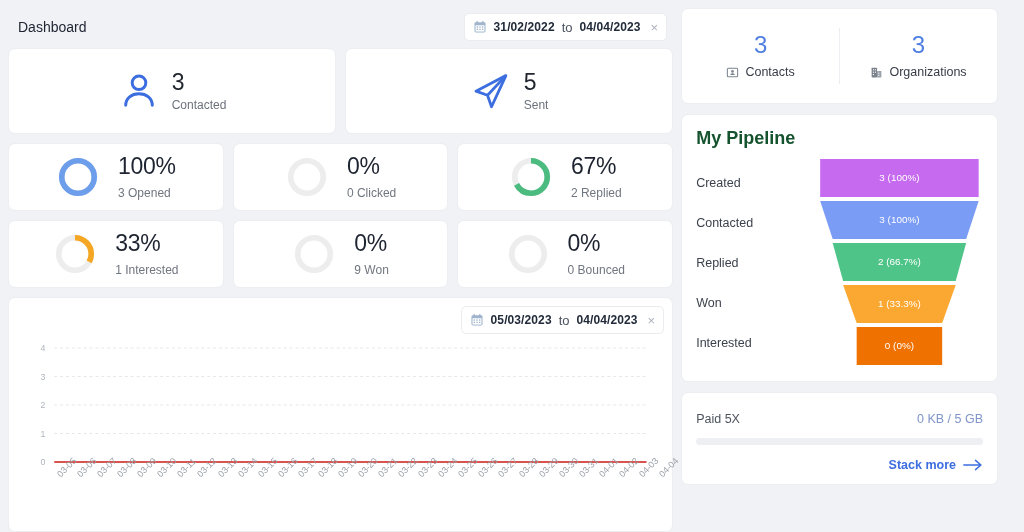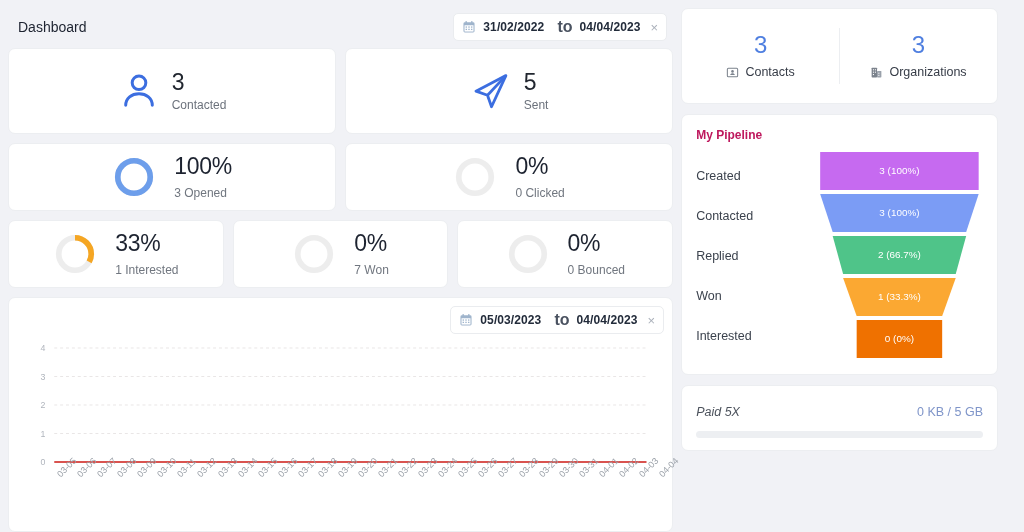--- a/index.html
+++ b/index.html
@@ -24,21 +24,21 @@
     display: flex; align-items: center; justify-content: space-between;
     height: 38px; padding: 0 6px 0 10px;
   }
   .dash-title { font-size: 14px; color: #1d2330; }
   .datepill {
     display: flex; align-items: center; gap: 7px;
     background: #fff; border: 1px solid #eaecef; border-radius: 5px;
     padding: 5px 8px; height: 28px;
   }
   .datepill .dtxt { font-size: 12px; color: #222b3a; font-weight: bold; letter-spacing: .1px; }
-  .datepill .dto { font-size: 16px; color: #4a5260; font-weight: bold; margin-left: 6px; }
+  .datepill .dto { font-size: 13px; color: #4a5260; font-weight: normal; }
   .datepill .xbtn { font-size: 13px; color: #aab0ba; padding-left: 3px; line-height: 1; cursor: pointer; }
   .cal { width: 14px; height: 14px; display: block; }
 
   
   .bigrow { display: flex; gap: 9px; margin-top: 2px; }
   .bigcard {
     flex: 1; height: 86px; display: flex; align-items: center; justify-content: center; gap: 12px;
   }
   .bigcard .icon { width: 42px; height: 42px; display: block; }
   .bigcard .txt { display: flex; flex-direction: column; }
@@ -71,34 +71,34 @@
   
   .kpicard { display: flex; height: 96px; align-items: center; }
   .kpi { flex: 1; display: flex; flex-direction: column; align-items: center; gap: 8px; }
   .kpi .kn { font-size: 24px; color: #4f7fe0; line-height: 1; }
   .kpi .krow { display: flex; align-items: center; gap: 6px; }
   .kpi .klbl { font-size: 12.5px; color: #363c47; }
   .kdiv { width: 1px; height: 56px; background: #eceef1; }
 
   
   .pipecard { padding: 13px 14px 14px 14px; }
-  .pipe-title { font-size: 12px; color: #be185d; font-weight: bold; }
+  .pipe-title { font-size: 18px; color: #14532d; font-weight: bold; }
   .funnel { display: flex; margin-top: 6px; }
   .fnames { width: 120px; display: flex; flex-direction: column; padding-top: 8px; }
   .fnames div { height: 40px; display: flex; align-items: center; font-size: 12.5px; color: #3b424d; }
   .fsvg { flex: 1; }
   .fsvg svg { display: block; width: 100%; height: 212px; }
   .flabel { font-size: 9.5px; fill: #ffffff; text-anchor: middle; }
 
   
   .plancard { padding: 12px 14px 12px 14px; }
   .planrow { display: flex; justify-content: space-between; align-items: baseline; }
   .plan-title { font-size: 13.5px; color: #1d2330; font-weight: bold; }
   .plan-storage { font-size: 12.5px; color: #3c6ee0; font-weight: bold; }
-  .plan-sub { font-size: 12.5px; color: #4d535d; font-style: italic; }
+  .plan-sub { font-size: 12.5px; color: #4d535d; }
   .plan-usage { font-size: 12.5px; color: #7f95c9; }
   .bar { height: 7px; border-radius: 4px; background: #edeff2; margin-top: 12px; }
   .stack { display: flex; justify-content: flex-end; align-items: center; gap: 7px; margin-top: 13px; }
   .stack span { font-size: 12.5px; color: #3c6ee0; font-weight: bold; }
 </style>
 </head>
 <body>
 
 <div class="page">
 
@@ -163,41 +163,51 @@
       <div class="card donutcard">
         <svg viewBox="0 0 42 42">
           <circle cx="21" cy="21" r="15.5" fill="none" stroke="#ededed" stroke-width="5.4"></circle>
           <circle class="arc" cx="21" cy="21" r="15.5" fill="none" stroke-width="5.4" stroke-linecap="butt" transform="rotate(-90 21 21)" stroke="transparent" stroke-dasharray="0 97.38937226128358"></circle>
         </svg>
         <div class="dtxt">
           <div class="pct">0%</div>
           <div class="sub">0 Clicked</div>
         </div>
       </div>
+      <div class="card donutcard">
+        <svg viewBox="0 0 42 42">
+          <circle cx="21" cy="21" r="15.5" fill="none" stroke="#ededed" stroke-width="5.4"></circle>
+          <circle class="arc" cx="21" cy="21" r="15.5" fill="none" stroke-width="5.4" stroke-linecap="butt" transform="rotate(-90 21 21)" stroke="#4cbb7f" stroke-dasharray="65.25087941506 97.38937226128358"></circle>
+        </svg>
+        <div class="dtxt">
+          <div class="pct">67%</div>
+          <div class="sub">2 Replied</div>
+        </div>
+      </div>
     </div>
 
     <div class="donutrow">
       <div class="card donutcard">
         <svg viewBox="0 0 42 42">
           <circle cx="21" cy="21" r="15.5" fill="none" stroke="#ededed" stroke-width="5.4"></circle>
           <circle class="arc" cx="21" cy="21" r="15.5" fill="none" stroke-width="5.4" stroke-linecap="butt" transform="rotate(-90 21 21)" stroke="#f5a623" stroke-dasharray="32.13849284622358 97.38937226128358"></circle>
         </svg>
         <div class="dtxt">
           <div class="pct">33%</div>
           <div class="sub">1 Interested</div>
         </div>
       </div>
       <div class="card donutcard">
         <svg viewBox="0 0 42 42">
           <circle cx="21" cy="21" r="15.5" fill="none" stroke="#ededed" stroke-width="5.4"></circle>
           <circle class="arc" cx="21" cy="21" r="15.5" fill="none" stroke-width="5.4" stroke-linecap="butt" transform="rotate(-90 21 21)" stroke="transparent" stroke-dasharray="0 97.38937226128358"></circle>
         </svg>
         <div class="dtxt">
           <div class="pct">0%</div>
-          <div class="sub">7 Won</div>
+          <div class="sub">9 Won</div>
         </div>
       </div>
       <div class="card donutcard">
         <svg viewBox="0 0 42 42">
           <circle cx="21" cy="21" r="15.5" fill="none" stroke="#ededed" stroke-width="5.4"></circle>
           <circle class="arc" cx="21" cy="21" r="15.5" fill="none" stroke-width="5.4" stroke-linecap="butt" transform="rotate(-90 21 21)" stroke="transparent" stroke-dasharray="0 97.38937226128358"></circle>
         </svg>
         <div class="dtxt">
           <div class="pct">0%</div>
           <div class="sub">0 Bounced</div>
@@ -337,15 +347,21 @@
         </div>
       </div>
     </div>
 
     <div class="card plancard">
       <div class="planrow" style="margin-top:7px;">
         <div class="plan-sub">Paid 5X</div>
         <div class="plan-usage">0 KB / 5 GB</div>
       </div>
       <div class="bar"></div>
+      <div class="stack">
+        <span>Stack more</span>
+        <svg width="20" height="12" viewBox="0 0 24 14">
+          <path d="M1 7h20M15 1.5 21.5 7 15 12.5" fill="none" stroke="#3c6ee0" stroke-width="1.8" stroke-linecap="round" stroke-linejoin="round"></path>
+        </svg>
+      </div>
     </div>
   </div>
 </div>
 
 </body></html>

